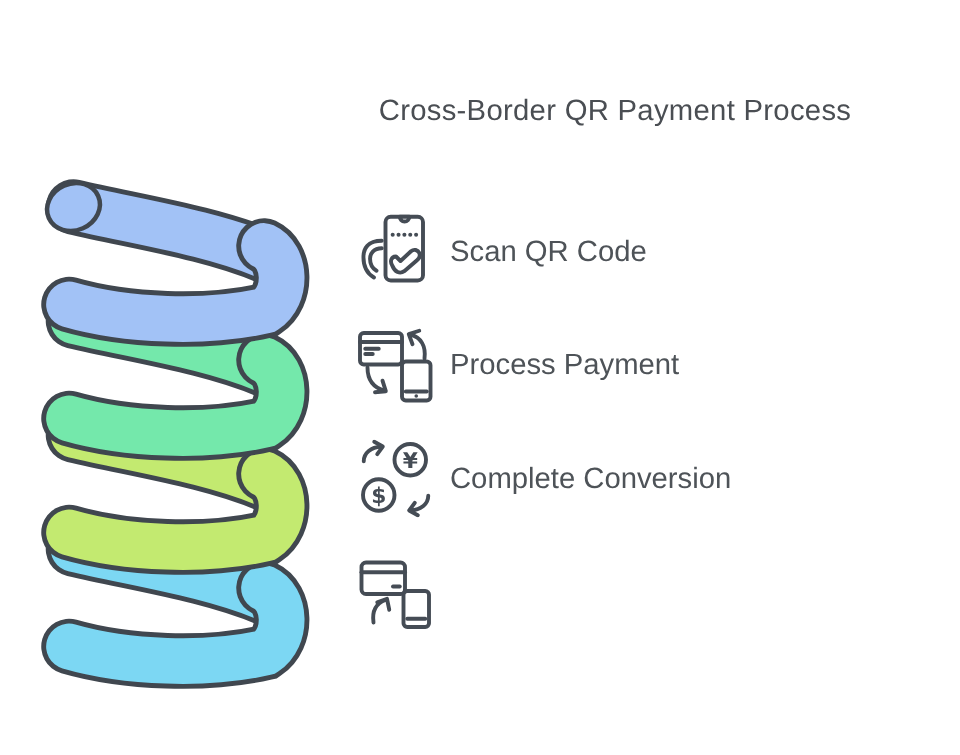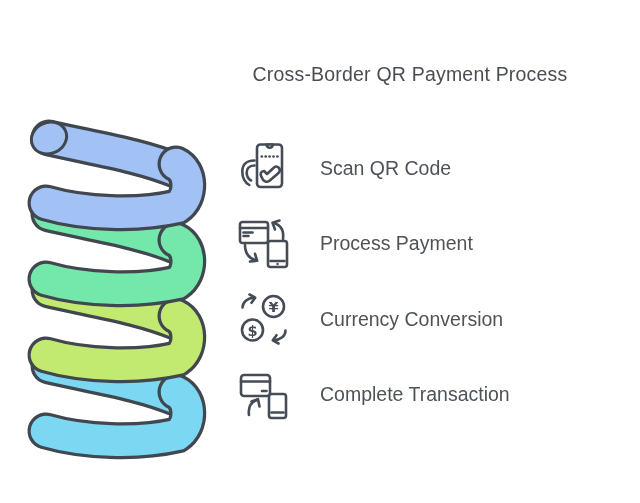--- a/index.html
+++ b/index.html
@@ -9,21 +9,21 @@
     font-family:"Liberation Sans", sans-serif;
   }
   .page-title{
     position:absolute;left:150px;top:63px;width:520px;
     text-align:center;font-size:19.5px;font-weight:400;color:#4a4e53;
     letter-spacing:0.2px;
   }
   .spring{position:absolute;left:2px;top:0;}
   .td{stroke-width:37;fill:none;stroke-linecap:round;}
   .tf{stroke-width:30.5;fill:none;stroke-linecap:round;}
-  .row{position:absolute;left:238px;height:64px;display:flex;align-items:center;gap:30px;}
+  .row{position:absolute;left:238px;height:64px;display:flex;align-items:center;gap:10px;}
   .row .label{font-size:19.5px;color:#4e5358;white-space:nowrap;}
   .ic{width:52px;height:52px;flex:0 0 52px;}
   .ic path,.ic rect,.ic line,.ic circle,.ic polyline{
     fill:none;stroke:#454c55;stroke-width:2.6;stroke-linecap:round;stroke-linejoin:round;
   }
   .ic .fill{fill:#454c55;stroke:none;}
   .ic .whitefill{fill:#ffffff;}
   .ic text{stroke:none;fill:#454c55;font-family:"DejaVu Sans", sans-serif;font-weight:bold;}
 </style>
 </head>
@@ -97,27 +97,26 @@
   <svg class="ic" viewBox="0 0 52 52">
     <circle cx="35.5" cy="13.5" r="10.5"></circle>
     <text x="35.5" y="19" font-size="14.5" text-anchor="middle">¥</text>
     <circle cx="14.5" cy="37" r="10.5"></circle>
     <text x="14.5" y="42.5" font-size="14.5" text-anchor="middle">$</text>
     <path d="M 4.5,14.5 C 4.5,9 9.5,5 16,4.8"></path>
     <polyline points="11.5,1.5 17.2,4.7 13.5,9.8"></polyline>
     <path d="M 47.5,37.5 C 47.5,43 42.5,47 36,47.2"></path>
     <polyline points="40.5,50.5 34.8,47.3 38.5,42.2"></polyline>
   </svg>
-  <span class="label">Currency Conversion</span>
+  <span class="label">Complete Conversion</span>
 </div>
 
 <div class="row" style="top:362px;">
   <svg class="ic" viewBox="0 0 52 52">
     <rect x="3" y="7" width="29" height="21" rx="3"></rect>
     <line x1="3" y1="13.5" x2="32" y2="13.5"></line>
     <line x1="24" y1="23" x2="28.5" y2="23"></line>
     <rect x="31" y="26" width="17" height="24" rx="2.5"></rect>
     <line x1="33.5" y1="44.5" x2="45.5" y2="44.5"></line>
     <path d="M 11,47 C 10,40 12,34.5 19,32"></path>
     <polyline points="13.5,33.5 20,31.2 21.5,38.5"></polyline>
   </svg>
-  <span class="label">Complete Transaction</span>
 </div>
 
 </body></html>

